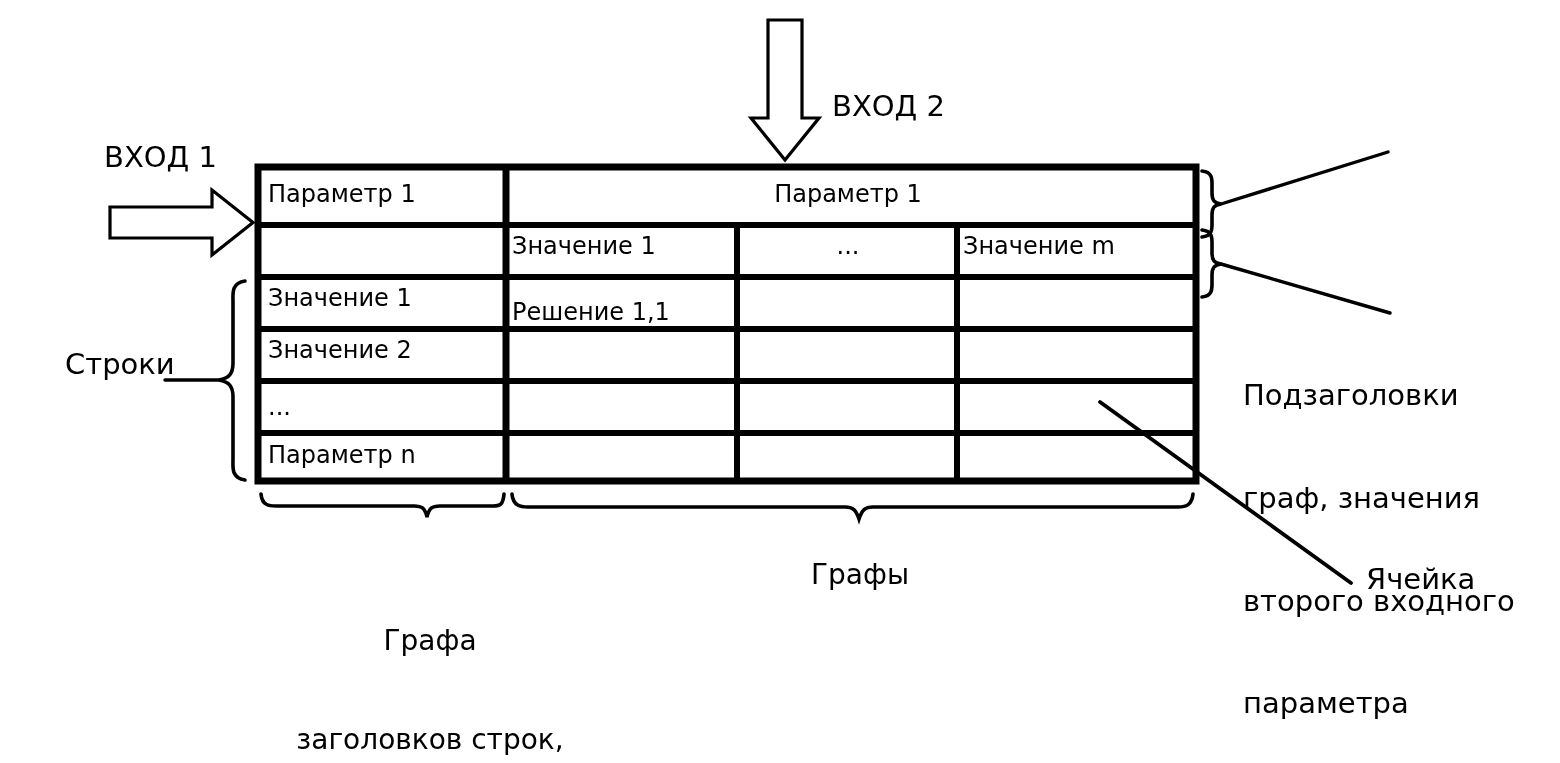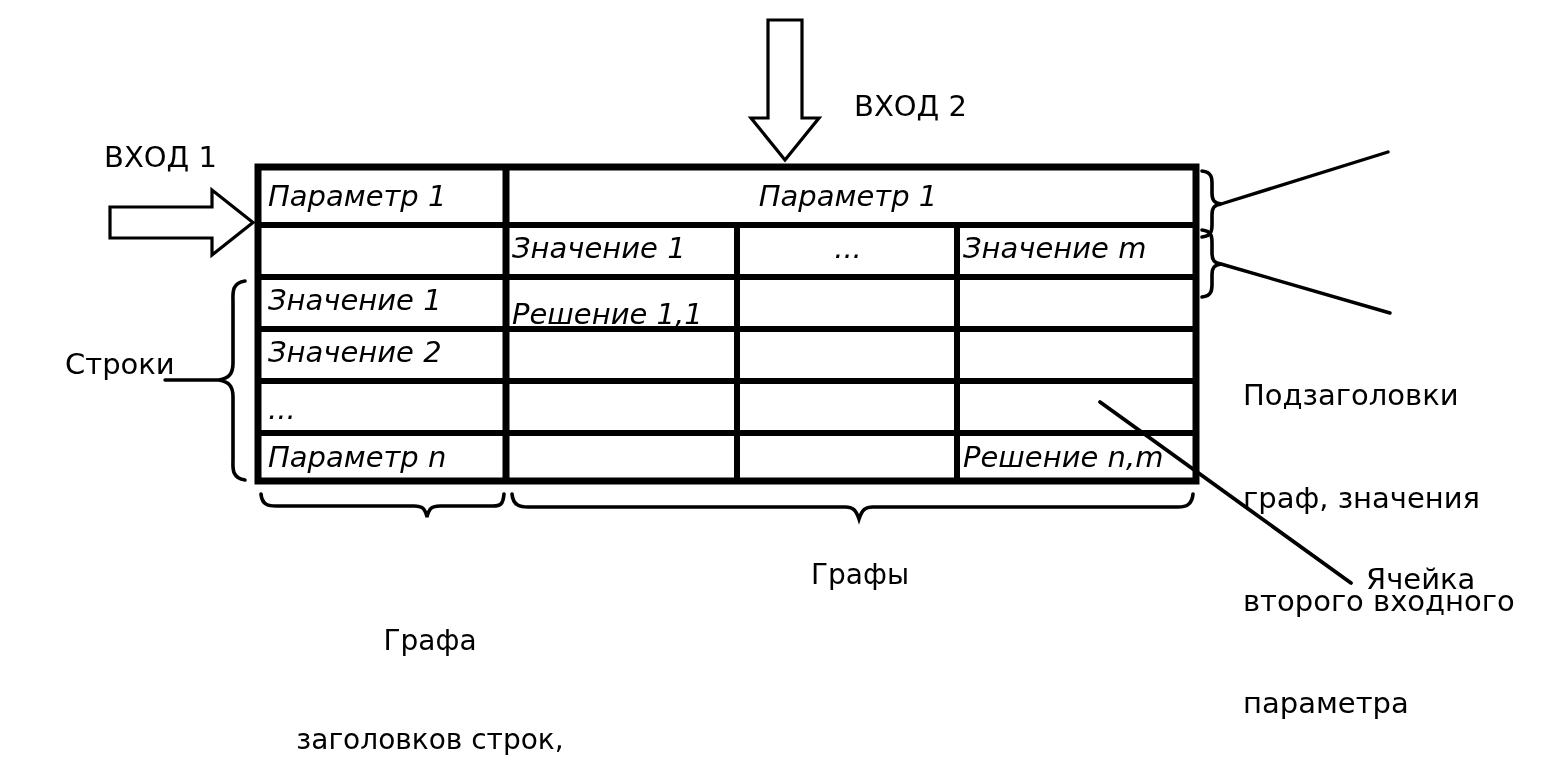--- a/index.html
+++ b/index.html
@@ -8,21 +8,21 @@
     font-family:"DejaVu Sans","Liberation Sans",sans-serif;
     color:#000000;
   }
   .stage{position:absolute;left:0;top:0;width:1560px;height:763px;}
   svg.layer{position:absolute;left:0;top:0;width:1560px;height:763px;pointer-events:none;}
 
   
   .tbl{position:absolute;left:258px;top:167px;width:938px;height:314px;}
   .cell-txt{
     position:absolute;white-space:nowrap;
-    font-size:29px;line-height:1;color:#000;font-style:italic;
+    font-size:24px;line-height:1;color:#000;
   }
   .c-left{text-align:left;}
   .c-center{text-align:center;}
 
   
   .lab{position:absolute;white-space:pre;color:#000;line-height:1.18;}
   .lab-big{font-size:29px;}
   .lab-mid{font-size:28px;}
   .ctr{text-align:center;}
 </style>
@@ -120,26 +120,25 @@
     <div class="cell-txt c-left" style="left:705px;top:171px;width:228px;"></div>
 
     <div class="cell-txt c-left" style="left:10px;top:228px;width:236px;">...</div>
     <div class="cell-txt c-left" style="left:254px;top:223px;width:222px;"></div>
     <div class="cell-txt c-left" style="left:482px;top:223px;width:216px;"></div>
     <div class="cell-txt c-left" style="left:705px;top:223px;width:228px;"></div>
 
     <div class="cell-txt c-left" style="left:10px;top:276px;width:236px;">Параметр n</div>
     <div class="cell-txt c-left" style="left:254px;top:276px;width:222px;"></div>
     <div class="cell-txt c-left" style="left:482px;top:276px;width:216px;"></div>
-    <div class="cell-txt c-left" style="left:705px;top:276px;width:228px;">Решение n,m</div>
   </div>
 
   <div class="lab lab-big" style="left:104px;top:140px;">ВХОД 1</div>
 
-  <div class="lab lab-big" style="left:854px;top:89px;">ВХОД 2</div>
+  <div class="lab lab-big" style="left:832px;top:89px;">ВХОД 2</div>
 
   <div class="lab lab-big" style="left:30px;top:347px;margin-left:35px;">Строки</div>
 
 
   <div class="lab lab-big" style="left:1243px;top:310px;">
     <div>Подзаголовки</div>
     <div>граф, значения</div>
     <div>второго входного</div>
     <div>параметра</div>
   </div>

